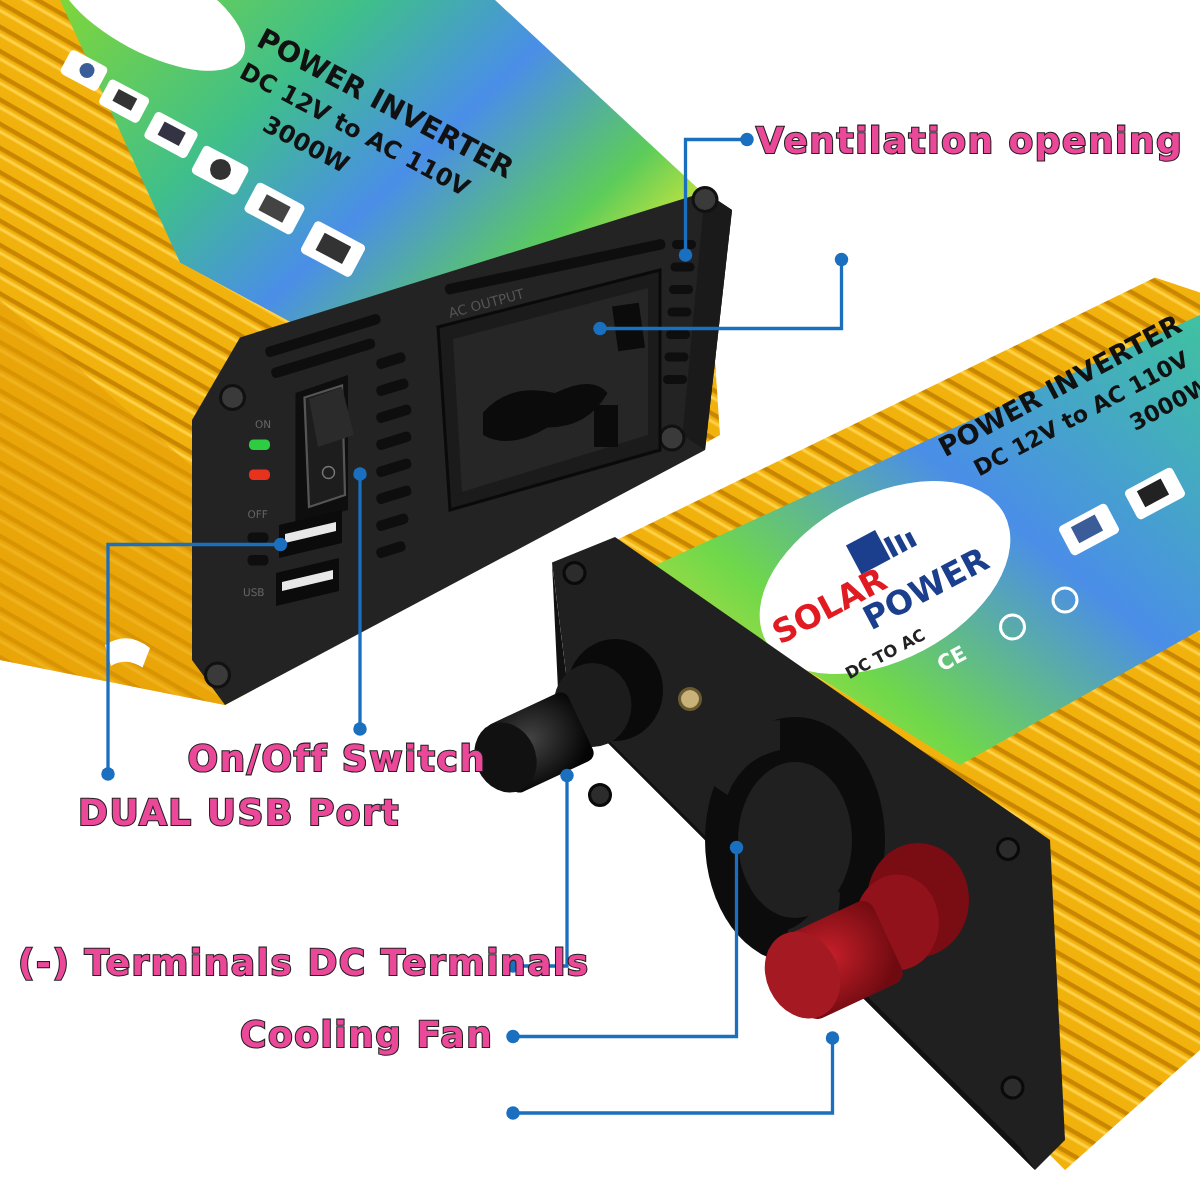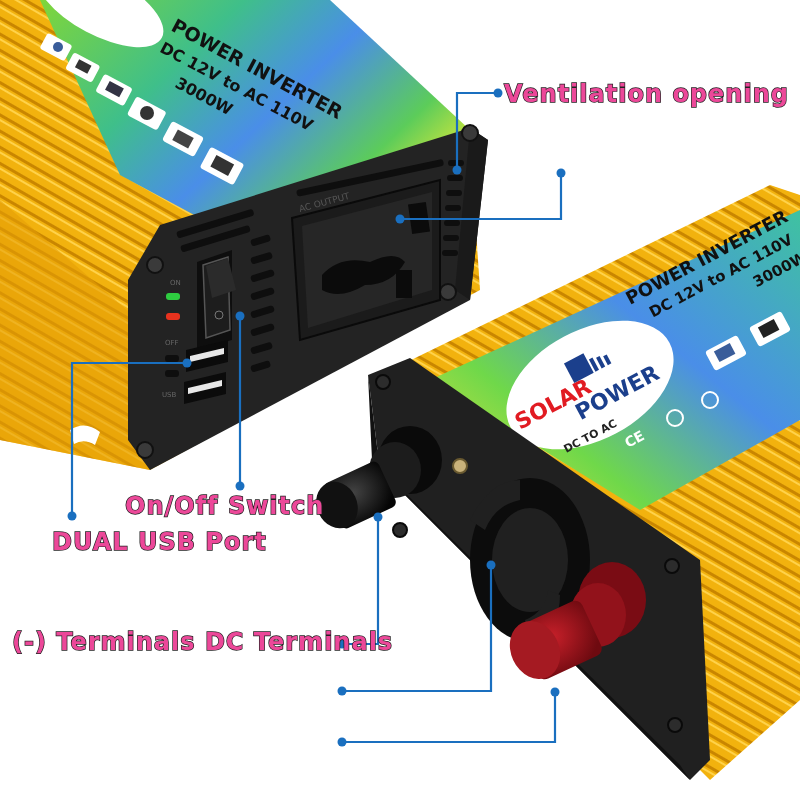--- a/index.html
+++ b/index.html
@@ -240,13 +240,14 @@
     <circle cx="342" cy="742" r="4.5"></circle>
         <circle cx="555" cy="692" r="4.5"></circle>
   </g>
 </svg>
 
 
 <div class="callout-text" style="left:504px; top:82px;">Ventilation opening</div>
 <div class="callout-text" style="left:125px; top:494px;">On/Off Switch</div>
 <div class="callout-text" style="left:32px; top:530px;margin-left:20px;">DUAL USB Port</div>
 <div class="callout-text" style="left:12px; top:630px;">(-) Terminals DC Terminals</div>
+<div class="callout-text" style="left:160px; top:678px;">Cooling Fan</div>
 </div>
 
 </body></html>

